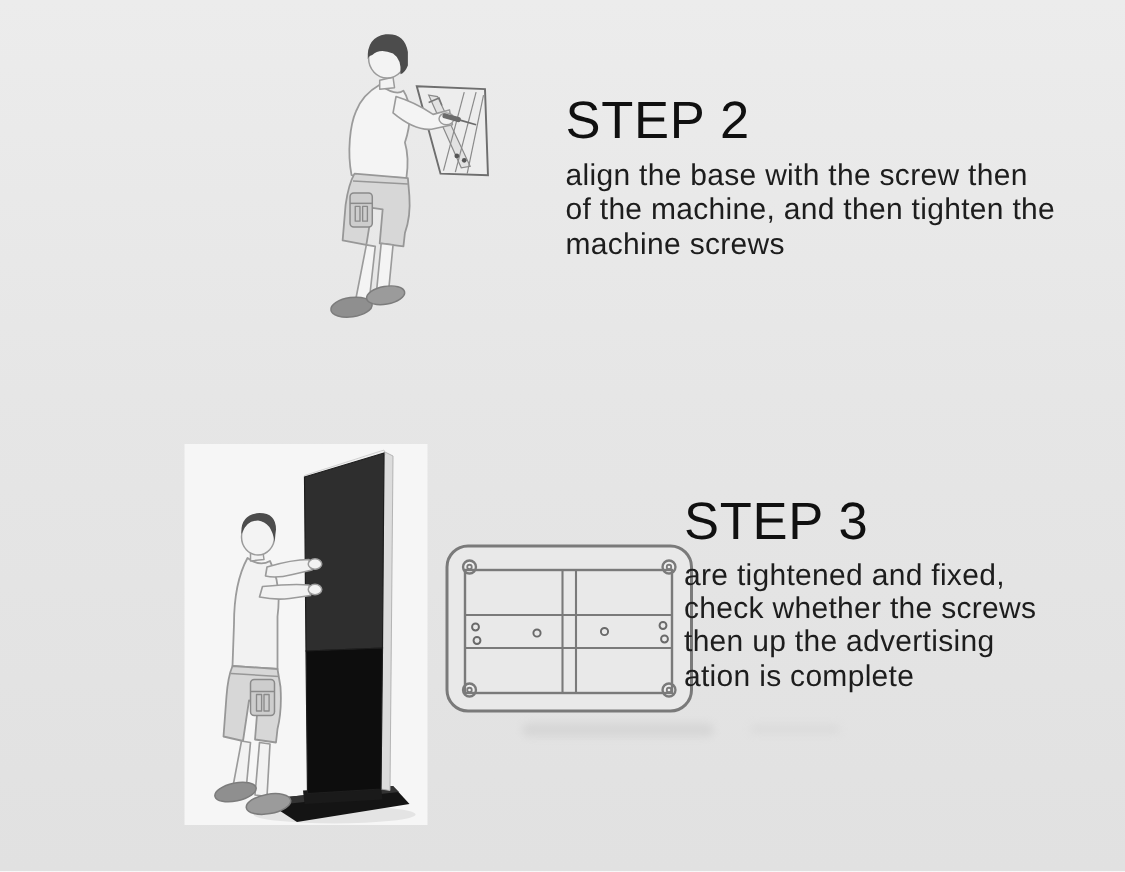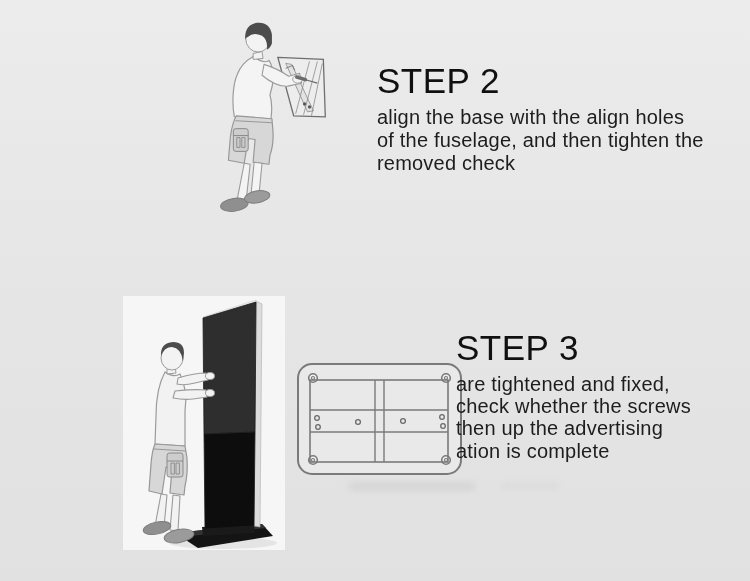--- a/index.html
+++ b/index.html
@@ -100,23 +100,23 @@
       <path d="M54,155 L60,156 L56,192 L47,191 Z" fill="#f4f4f4" stroke="#9b9b9b" stroke-width="1.1"></path>
       <path d="M64,154 L72,155 L69,186 L61,185 Z" fill="#f4f4f4" stroke="#9b9b9b" stroke-width="1.1"></path>
       <ellipse cx="44" cy="197" rx="14" ry="6.5" fill="#8f8f8f" stroke="#7c7c7c" stroke-width="1" transform="rotate(-8 44 197)"></ellipse>
       <ellipse cx="67" cy="189" rx="13" ry="6" fill="#9b9b9b" stroke="#7c7c7c" stroke-width="1" transform="rotate(-10 67 189)"></ellipse>
     </g>
   </svg>
 
   <div class="text-block step2-text">
     <h2 class="step-title">STEP 2</h2>
     <div class="step-lines">
-      <div class="tline">align the base with the align holes</div>
-      <div class="tline">of the fuselage, and then tighten the</div>
-      <div class="tline">removed check</div>
+      <div class="tline">align the base with the screw then</div>
+      <div class="tline">of the machine, and then tighten the</div>
+      <div class="tline">machine screws</div>
     </div>
   </div>
 
   <div class="machine-panel">
     <svg width="162" height="254" viewBox="0 0 162 254" xmlns="http://www.w3.org/2000/svg">
       <g>
         <ellipse cx="100" cy="247" rx="54" ry="6" fill="#000" opacity="0.07"></ellipse>
         <polygon points="52,237 139,228 150,240 75,252" fill="#141414"></polygon>
         <polygon points="52,237 139,228 143,232 58,241" fill="#333"></polygon>
         <polygon points="79,231 131,228 132,237 80,240" fill="#1a1a1a"></polygon>

